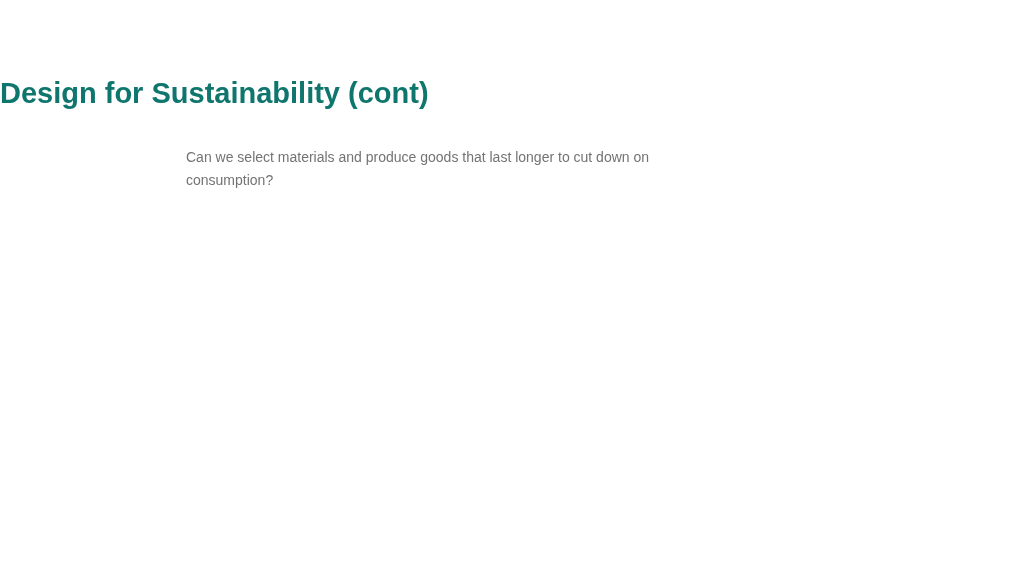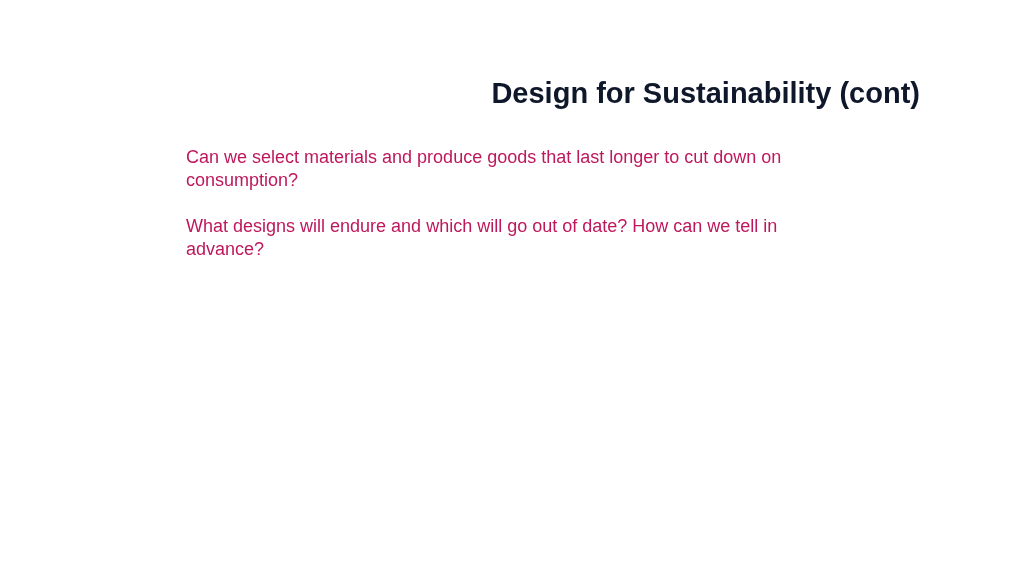--- a/index.html
+++ b/index.html
@@ -19,46 +19,44 @@
     height: 576px;
     background: #ffffff;
     overflow: hidden;
   }
   .slide-title {
     position: absolute;
     top: 76px;
     left: 0;
     width: 920px;
     margin: 0;
-    text-align: right;
+    text-align: left;
     font-size: 29px;
     line-height: 1.2;
     font-weight: bold;
-    color: #0f172a;
+    color: #0f766e;
     letter-spacing: 0;
   }
   .slide-body {
     position: absolute;
     top: 146px;
     left: 186px;
     width: 680px;
-    color: #be185d;
-    font-size: 18px;
+    color: #737373;
+    font-size: 14px;
     line-height: 23px;
   }
   .slide-body p {
     margin: 0 0 23px 0;
     white-space: pre-line;
   }
 </style>
 </head>
 <body>
 
 <div class="slide">
   <h1 class="slide-title">Design for Sustainability (cont)</h1>
 
   <div class="slide-body">
     <p>Can we select materials and produce goods that last longer to cut down on
 consumption?</p>
-    <p>What designs will endure and which will go out of date? How can we tell in
-advance?</p>
   </div>
 </div>
 
 </body></html>

